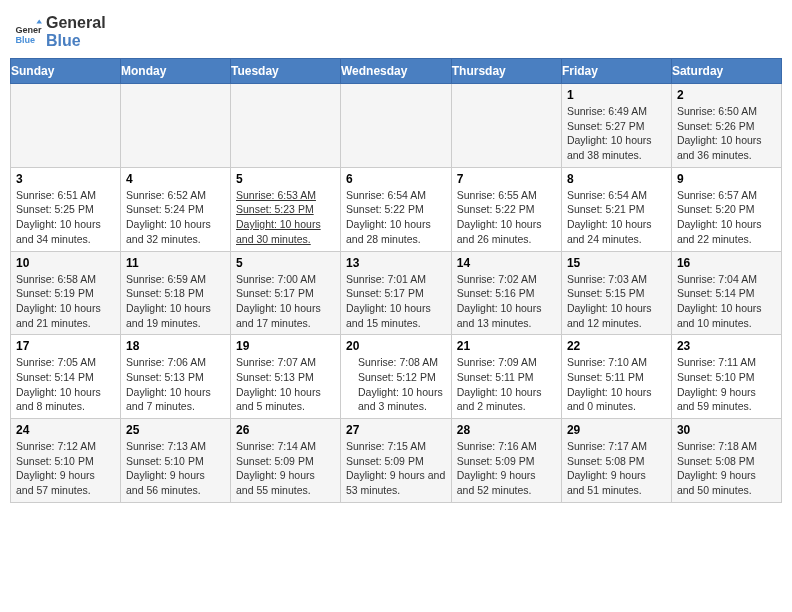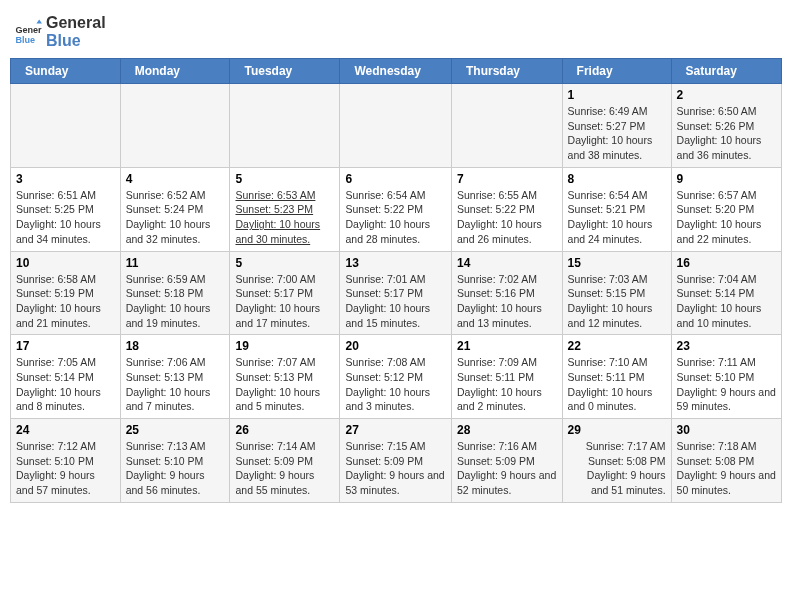--- a/index.html
+++ b/index.html
@@ -41,21 +41,21 @@
     }
     table {
       width: 100%;
       border-collapse: collapse;
       font-size: 11px;
     }
     thead tr th {
       background-color: #4a7fc1;
       color: #fff;
       text-align: left;
-      padding: 5px 14px;
+      padding: 5px 0;
       font-size: 12px;
       border: 1px solid #3a6aaa;
     }
     tbody tr td {
       border: 1px solid #ccc;
       vertical-align: top;
       padding: 4px 5px;
       width: 113px;
       min-height: 80px;
       background: #fff;
@@ -229,21 +229,21 @@
 Daylight: 10 hours and 7 minutes.</div>
         </td>
         <td>
           <span class="day-num">19</span>
           <div class="day-info" style="white-space: pre-line;">Sunrise: 7:07 AM
 Sunset: 5:13 PM
 Daylight: 10 hours and 5 minutes.</div>
         </td>
         <td>
           <span class="day-num">20</span>
-          <div class="day-info" style="white-space: pre-line;">Sunrise: 7:08 AM
+          <div class="day-info" style="white-space: pre-line; margin-left: 12px;">Sunrise: 7:08 AM
 Sunset: 5:12 PM
 Daylight: 10 hours and 3 minutes.</div>
         </td>
         <td>
           <span class="day-num">21</span>
           <div class="day-info" style="white-space: pre-line;">Sunrise: 7:09 AM
 Sunset: 5:11 PM
 Daylight: 10 hours and 2 minutes.</div>
         </td>
         <td>
@@ -285,21 +285,21 @@
 Daylight: 9 hours and 53 minutes.</div>
         </td>
         <td>
           <span class="day-num">28</span>
           <div class="day-info" style="white-space: pre-line;">Sunrise: 7:16 AM
 Sunset: 5:09 PM
 Daylight: 9 hours and 52 minutes.</div>
         </td>
         <td>
           <span class="day-num">29</span>
-          <div class="day-info" style="white-space: pre-line; text-align: right;">Sunrise: 7:17 AM
+          <div class="day-info" style="white-space: pre-line;">Sunrise: 7:17 AM
 Sunset: 5:08 PM
 Daylight: 9 hours and 51 minutes.</div>
         </td>
         <td>
           <span class="day-num">30</span>
           <div class="day-info" style="white-space: pre-line;">Sunrise: 7:18 AM
 Sunset: 5:08 PM
 Daylight: 9 hours and 50 minutes.</div>
         </td>
       </tr>

